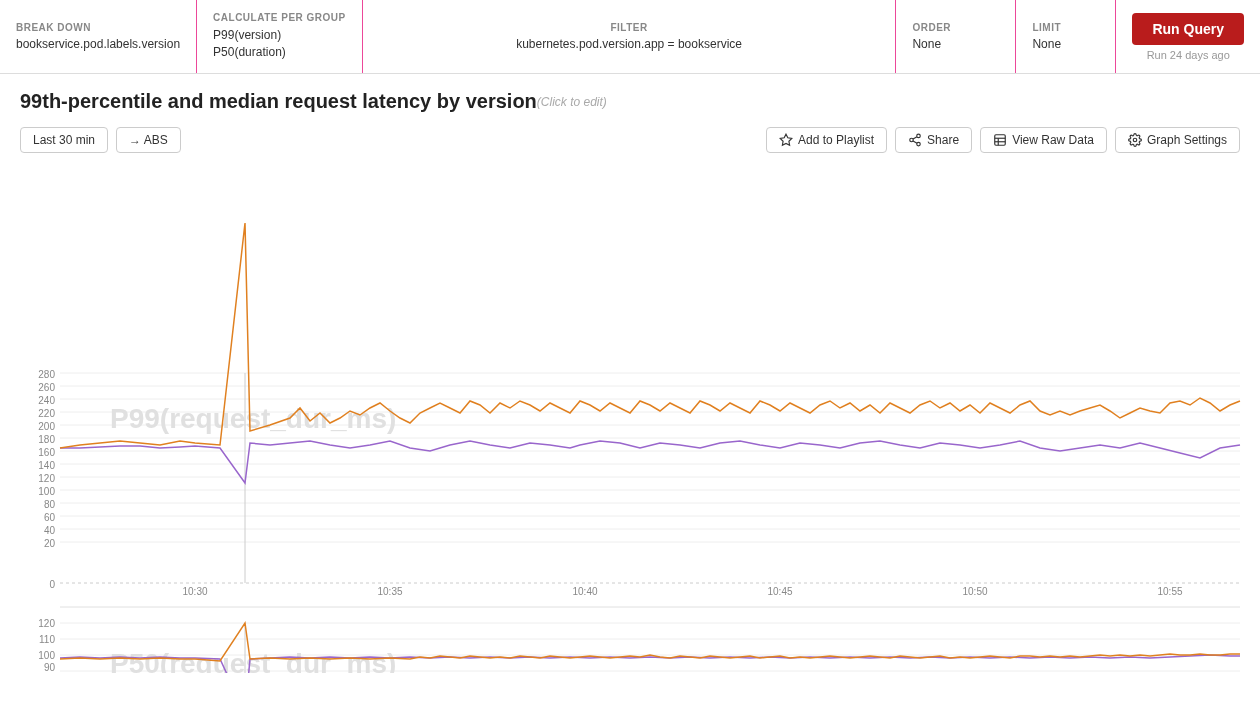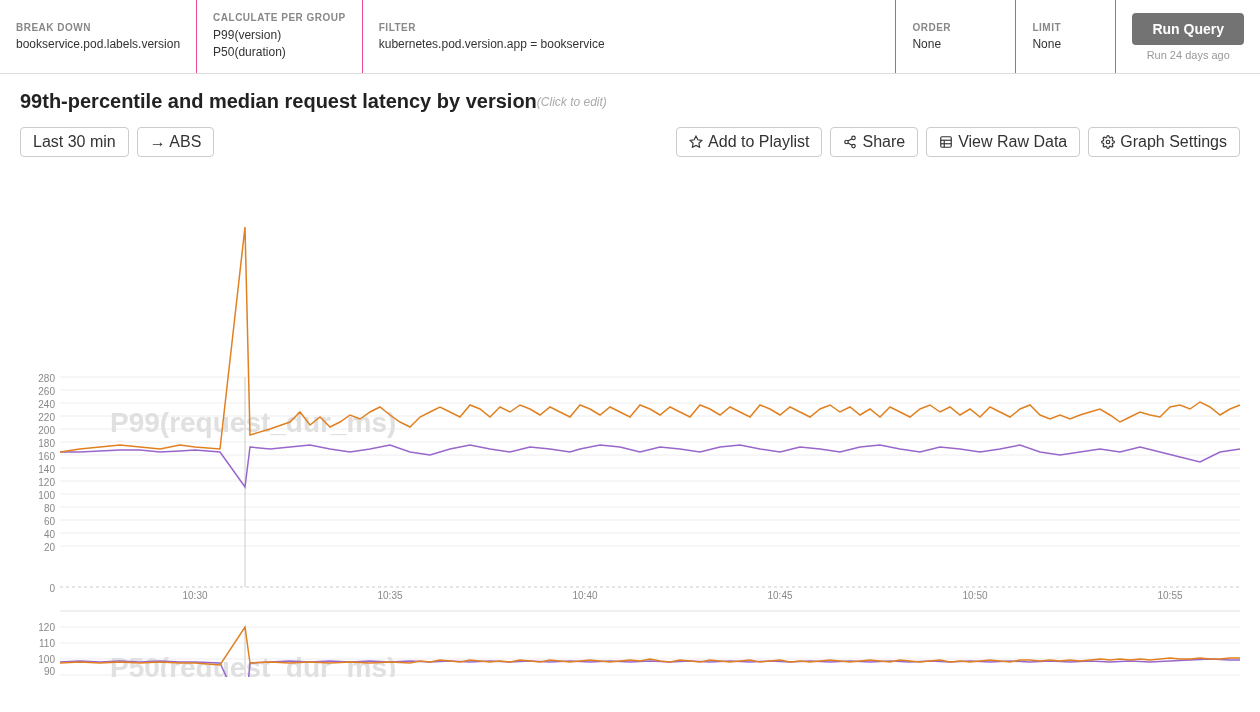--- a/index.html
+++ b/index.html
@@ -40,21 +40,21 @@
 
     .header-run {
       display: flex;
       flex-direction: column;
       align-items: center;
       justify-content: center;
       padding: 8px 16px;
       gap: 4px;
     }
     .run-query-btn {
-      background: #737373;
+      background: #b91c1c;
       color: #fff;
       border: none;
       border-radius: 4px;
       padding: 8px 20px;
       font-size: 14px;
       font-weight: 600;
       cursor: pointer;
       white-space: nowrap;
     }
     .run-ago {
@@ -90,21 +90,21 @@
     }
     .toolbar-btn {
       display: flex;
       align-items: center;
       gap: 5px;
       padding: 5px 12px;
       border: 1px solid #ccc;
       border-radius: 4px;
       background: #fff;
       cursor: pointer;
-      font-size: 16px;
+      font-size: 12px;
       color: #333;
       white-space: nowrap;
     }
     .toolbar-btn svg { width: 14px; height: 14px; }
     .toolbar-right {
       margin-left: auto;
       display: flex;
       gap: 8px;
     }
 
@@ -150,21 +150,21 @@
     <div class="header-section-label">BREAK DOWN</div>
     <div class="header-section-value">bookservice.pod.labels.version</div>
   </div>
   <div class="header-section">
     <div class="header-section-label">CALCULATE PER GROUP</div>
     <div class="header-section-value">
       <div>P99(version)</div>
       <div>P50(duration)</div>
     </div>
   </div>
-  <div class="header-section" style="flex:1;">
+  <div class="header-section" style="flex:1;align-items:center;">
     <div class="header-section-label">FILTER</div>
     <div class="header-section-value">kubernetes.pod.version.app = bookservice</div>
   </div>
   <div class="header-section order">
     <div class="header-section-label">ORDER</div>
     <div class="header-section-value">None</div>
   </div>
   <div class="header-section limit">
     <div class="header-section-label">LIMIT</div>
     <div class="header-section-value">None</div>

